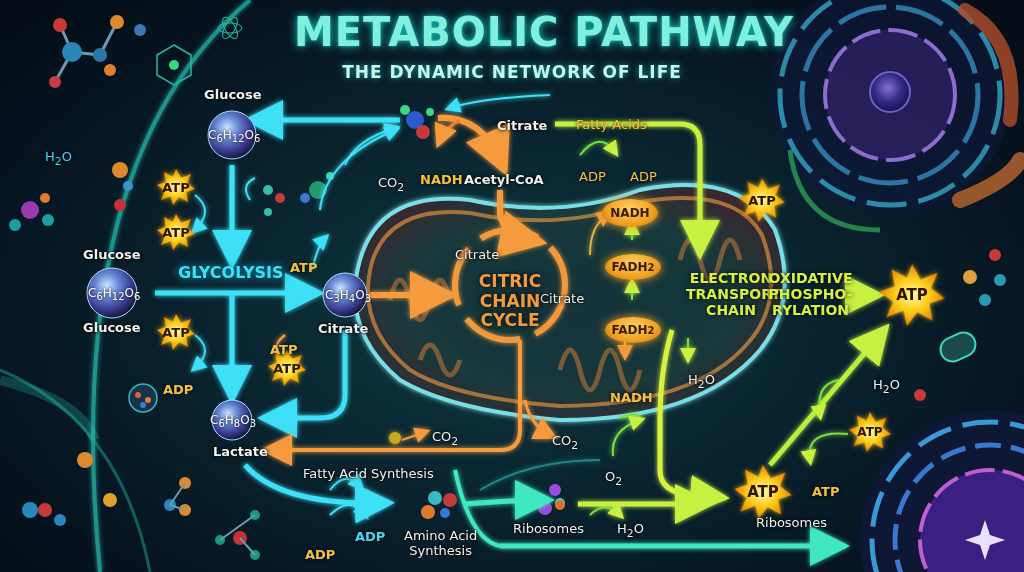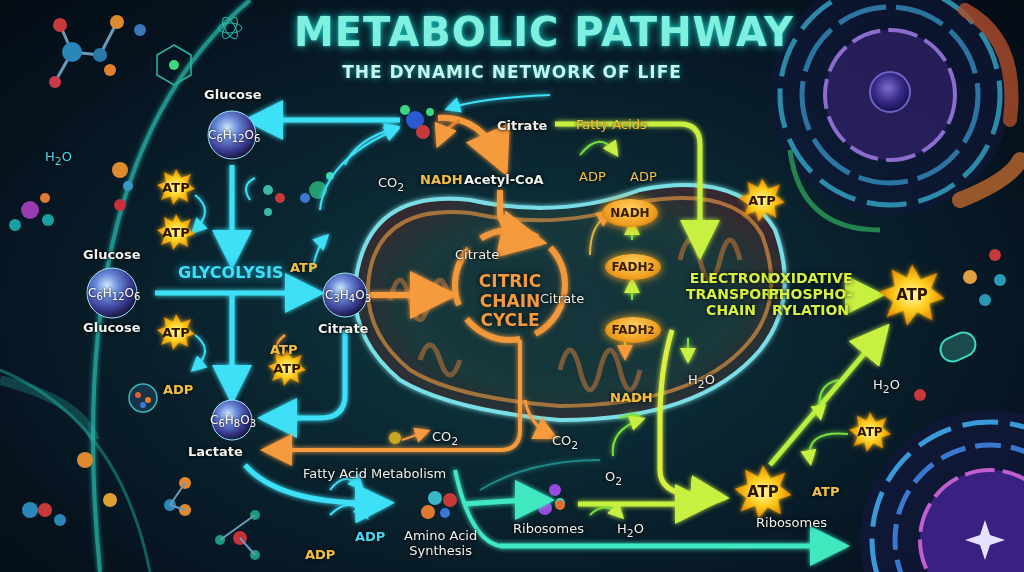--- a/index.html
+++ b/index.html
@@ -247,21 +247,21 @@
 <div class="lbl w" style="left:204px;top:88px;">Glucose</div>
 <div class="lbl sphere-txt" style="left:208px;top:129px;">C<sub>6</sub>H<sub>12</sub>O<sub>6</sub></div>
 <div class="lbl c" style="left:45px;top:150px;font-weight:normal;">H<sub>2</sub>O</div>
 <div class="lbl w" style="left:83px;top:248px;">Glucose</div>
 <div class="lbl sphere-txt" style="left:88px;top:287px;">C<sub>6</sub>H<sub>12</sub>O<sub>6</sub></div>
 <div class="lbl w" style="left:83px;top:321px;">Glucose</div>
 <div class="lbl glyc" style="left:178px;top:265px;">GLYCOLYSIS</div>
 <div class="lbl sphere-txt" style="left:325px;top:289px;">C<sub>3</sub>H<sub>4</sub>O<sub>3</sub></div>
 <div class="lbl w" style="left:318px;top:322px;">Citrate</div>
 <div class="lbl sphere-txt" style="left:210px;top:414px;">C<sub>6</sub>H<sub>8</sub>O<sub>3</sub></div>
-<div class="lbl w" style="left:188px;top:445px;">Lactate</div>
+<div class="lbl w" style="left:213px;top:445px;">Lactate</div>
 
 <div class="star-txt" style="left:158px;top:180px;width:36px;height:14px;">ATP</div>
 <div class="star-txt" style="left:158px;top:225px;width:36px;height:14px;">ATP</div>
 <div class="star-txt" style="left:158px;top:325px;width:36px;height:14px;">ATP</div>
 <div class="star-txt" style="left:269px;top:361px;width:36px;height:14px;">ATP</div>
 <div class="lbl y" style="left:290px;top:243px;">ATP</div>
 <div class="lbl y" style="left:270px;top:325px;">ATP</div>
 <div class="lbl y" style="left:163px;top:365px;">ADP</div>
 
 <div class="lbl w" style="left:497px;top:119px;">Citrate</div>
@@ -295,21 +295,21 @@
 </div>
 <div class="lbl etc" style="left:763px;top:270px;width:95px;">
   <div>OXIDATIVE</div>
   <div>PHOSPHO-</div>
   <div>RYLATION</div>
 </div>
 <div class="star-txt" style="left:742px;top:193px;width:40px;height:14px;">ATP</div>
 <div class="star-txt" style="left:889px;top:287px;width:46px;height:16px;font-size:15px;">ATP</div>
 <div class="lbl w" style="left:605px;top:470px;font-weight:normal;">O<sub>2</sub></div>
 
-<div class="lbl w" style="left:303px;top:467px;font-weight:normal;">Fatty Acid Metabolism</div>
+<div class="lbl w" style="left:303px;top:467px;font-weight:normal;">Fatty Acid Synthesis</div>
 <div class="lbl y" style="left:305px;top:530px;">ADP</div>
 <div class="lbl c" style="left:355px;top:530px;">ADP</div>
 <div class="lbl w" style="left:398px;top:529px;font-weight:normal;text-align:center;line-height:1.15;margin-left:6px;">
   <div>Amino Acid</div>
   <div>Synthesis</div>
 </div>
 <div class="lbl w" style="left:513px;top:522px;font-weight:normal;">Ribosomes</div>
 <div class="lbl w" style="left:617px;top:522px;font-weight:normal;">H<sub>2</sub>O</div>
 <div class="star-txt" style="left:741px;top:484px;width:44px;height:16px;font-size:15px;">ATP</div>
 <div class="lbl w" style="left:756px;top:516px;font-weight:normal;">Ribosomes</div>

